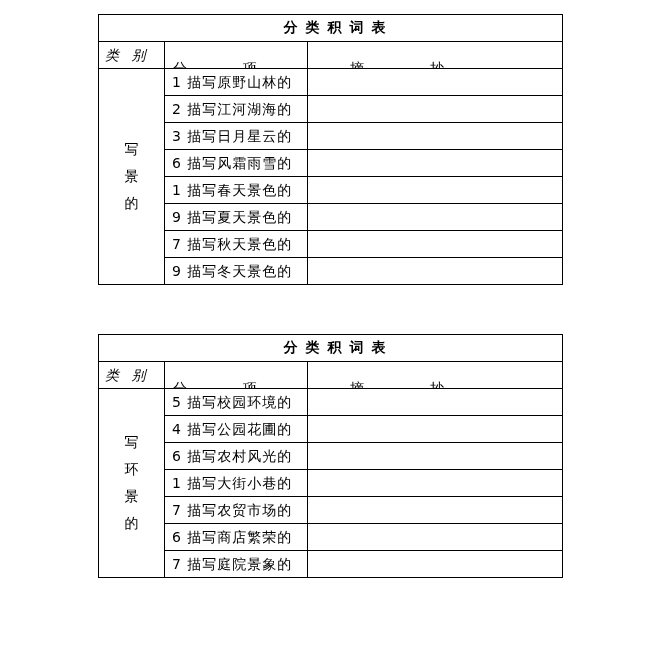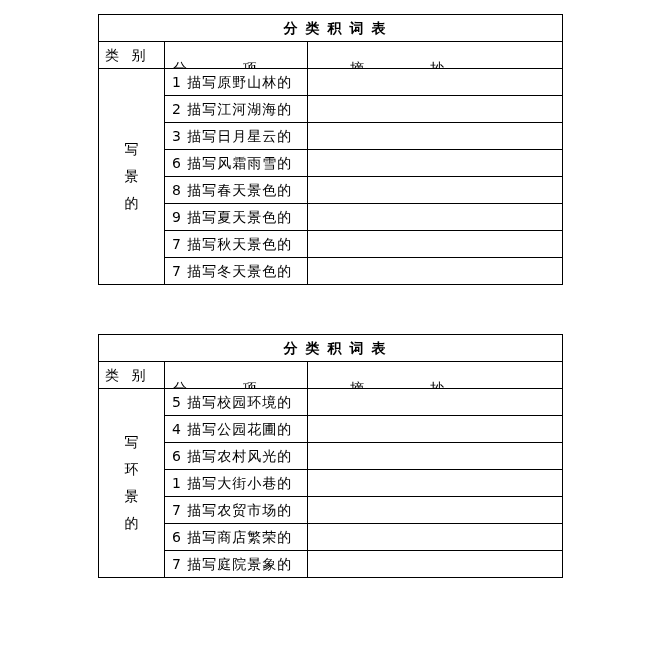--- a/index.html
+++ b/index.html
@@ -30,27 +30,29 @@
       line-height: 26px;
       vertical-align: middle;
       white-space: nowrap;
       overflow: hidden;
     }
     .title-cell {
       text-align: center;
       font-weight: bold;
       letter-spacing: 8px;
       padding-left: 8px !important;
+      font-family: Liberation Mono, monospace;
     }
     .title-cell span {
       padding-left: 8px;
     }
     .hdr-cat {
       padding-left: 6px !important;
       letter-spacing: 4px;
+      font-style: italic;
     }
     .hdr-sub {
       position: relative;
     }
     .hdr-sub .a { position: absolute; left: 8px; }
     .hdr-sub .b { position: absolute; left: 78px; }
     .hdr-copy {
       position: relative;
     }
     .hdr-copy .a { position: absolute; left: 42px; }
@@ -113,33 +115,33 @@
   </tr>
   <tr>
     <td class="item-cell">3 描写日月星云的</td>
     <td class="copy-cell"></td>
   </tr>
   <tr>
     <td class="item-cell">6 描写风霜雨雪的</td>
     <td class="copy-cell"></td>
   </tr>
   <tr>
-    <td class="item-cell">8 描写春天景色的</td>
+    <td class="item-cell">1 描写春天景色的</td>
     <td class="copy-cell"></td>
   </tr>
   <tr>
     <td class="item-cell">9 描写夏天景色的</td>
     <td class="copy-cell"></td>
   </tr>
   <tr>
     <td class="item-cell">7 描写秋天景色的</td>
     <td class="copy-cell"></td>
   </tr>
   <tr>
-    <td class="item-cell">7 描写冬天景色的</td>
+    <td class="item-cell">9 描写冬天景色的</td>
     <td class="copy-cell"></td>
   </tr>
 </tbody>
   </table>
 
 <table class="vocab-table" style="top:334px;">
   <colgroup>
       <col class="c1">
       <col class="c2">
       <col class="c3">

